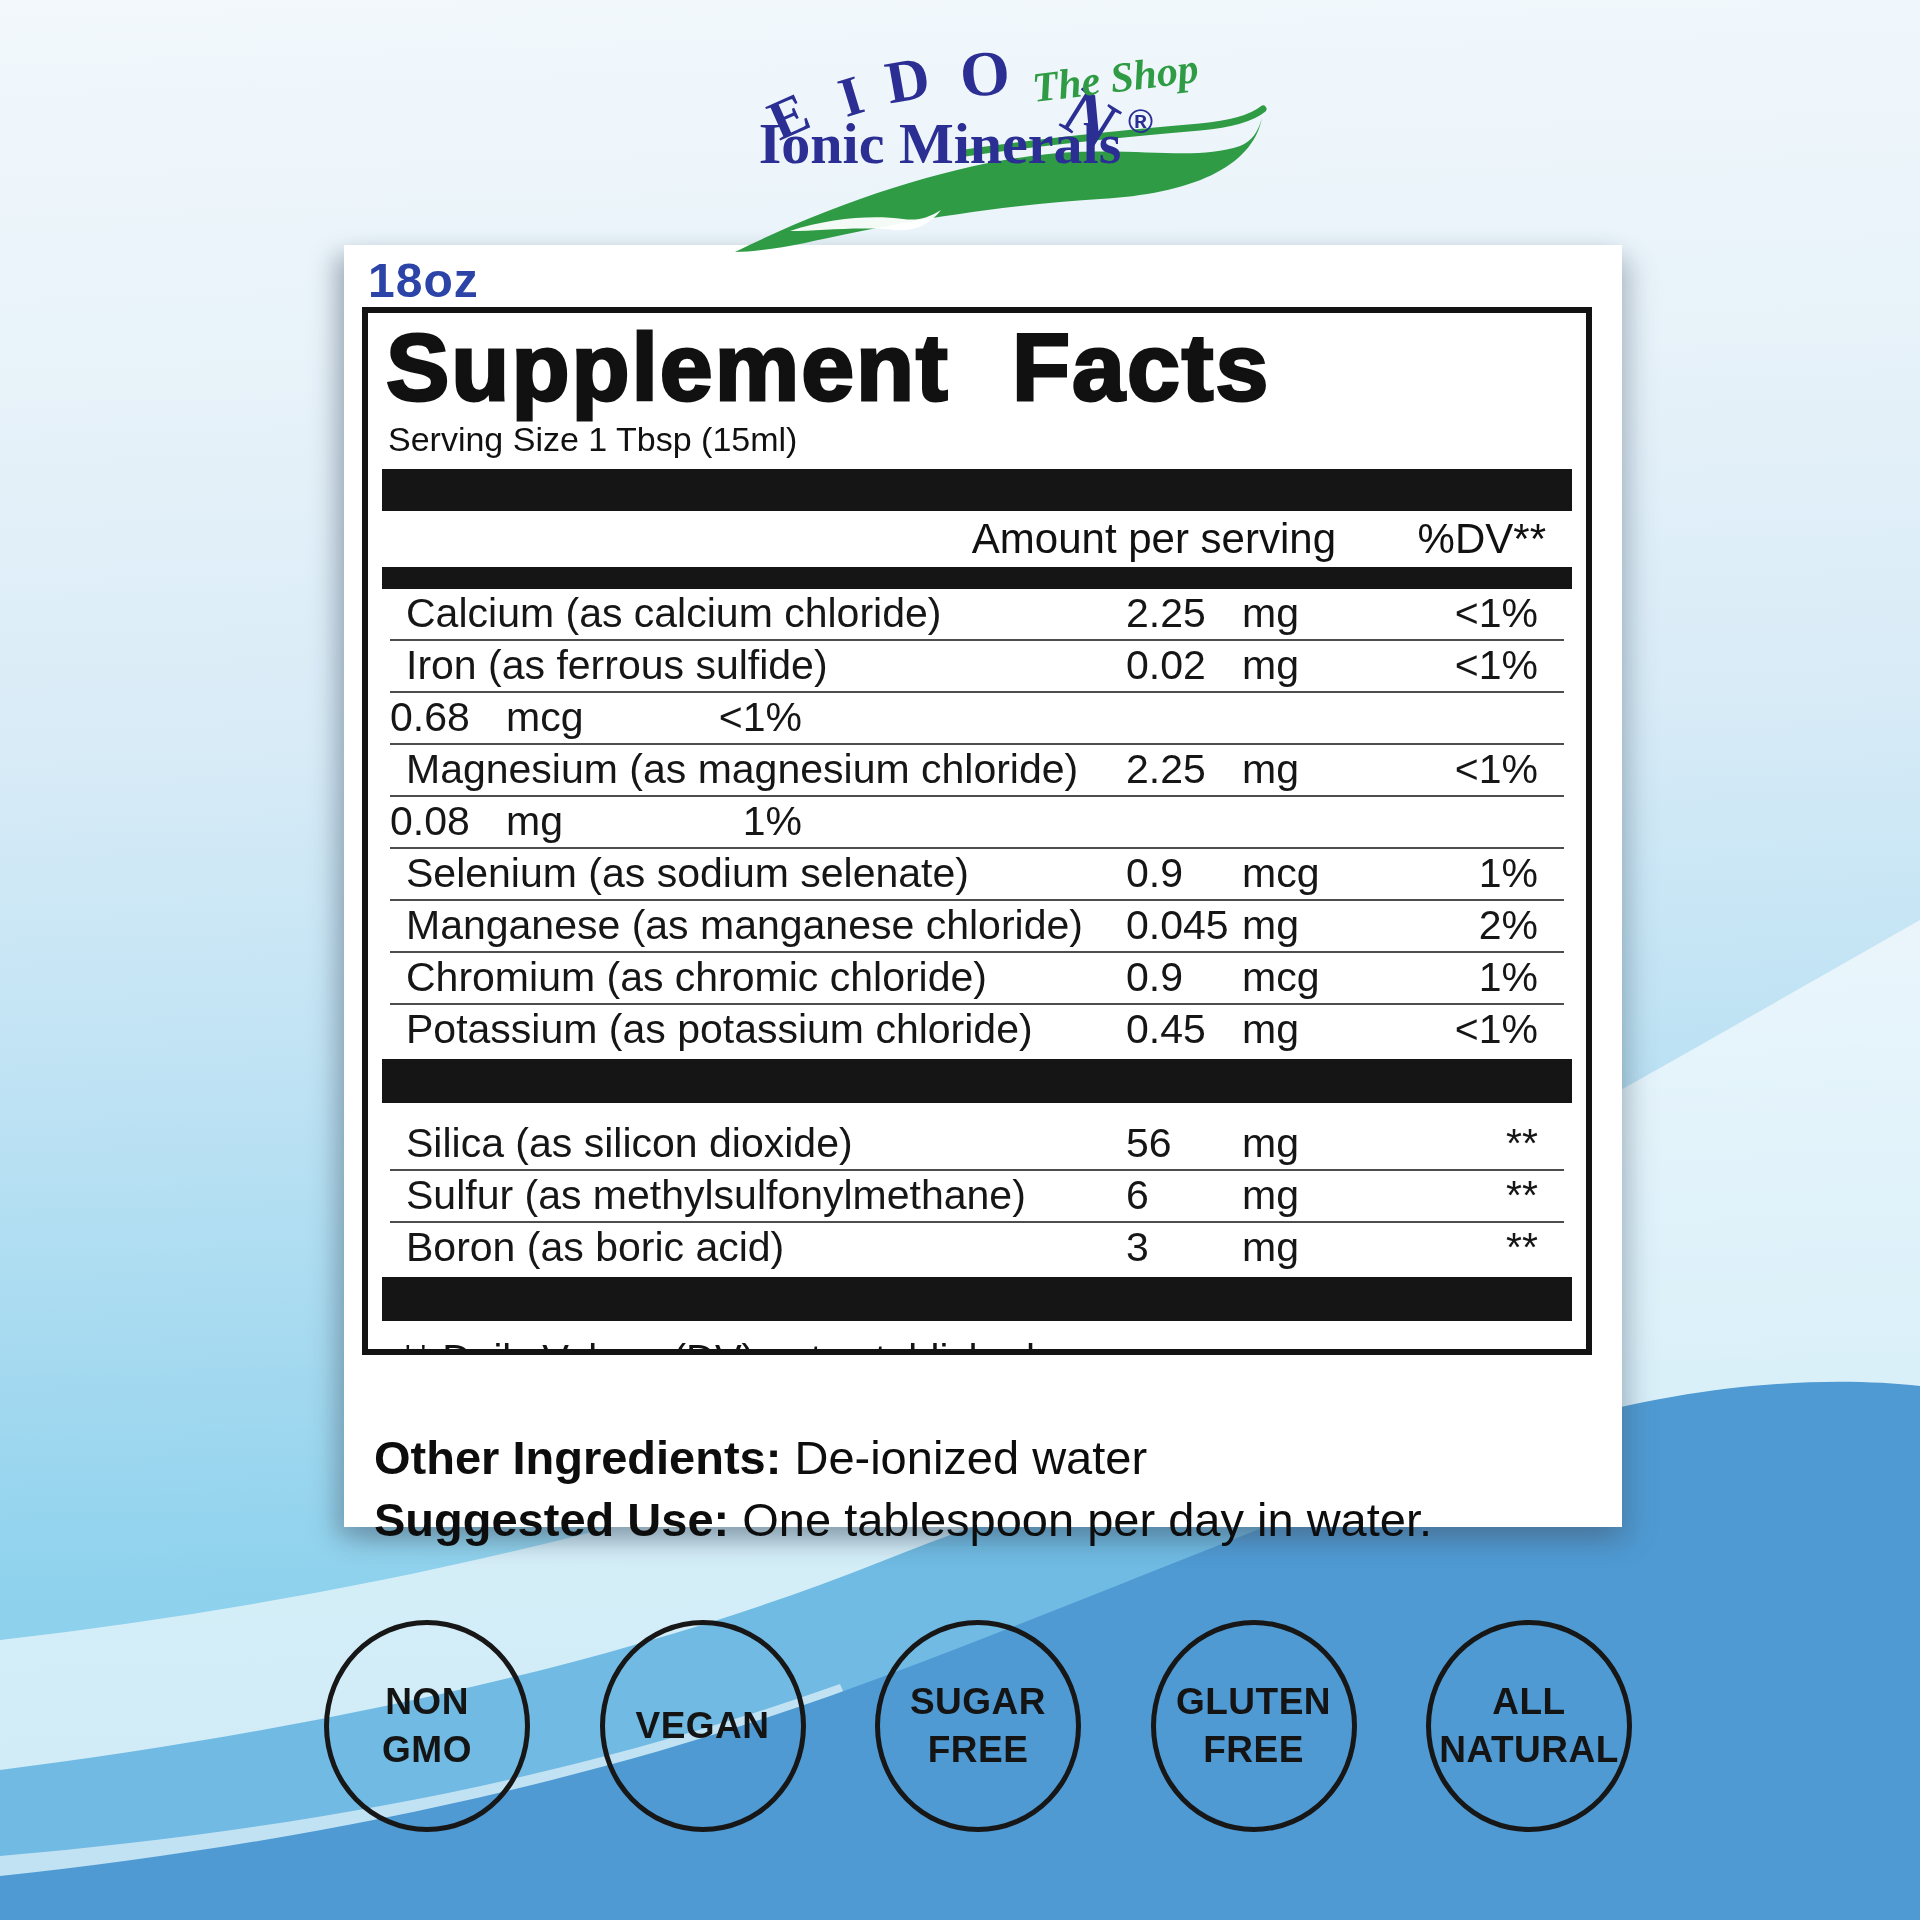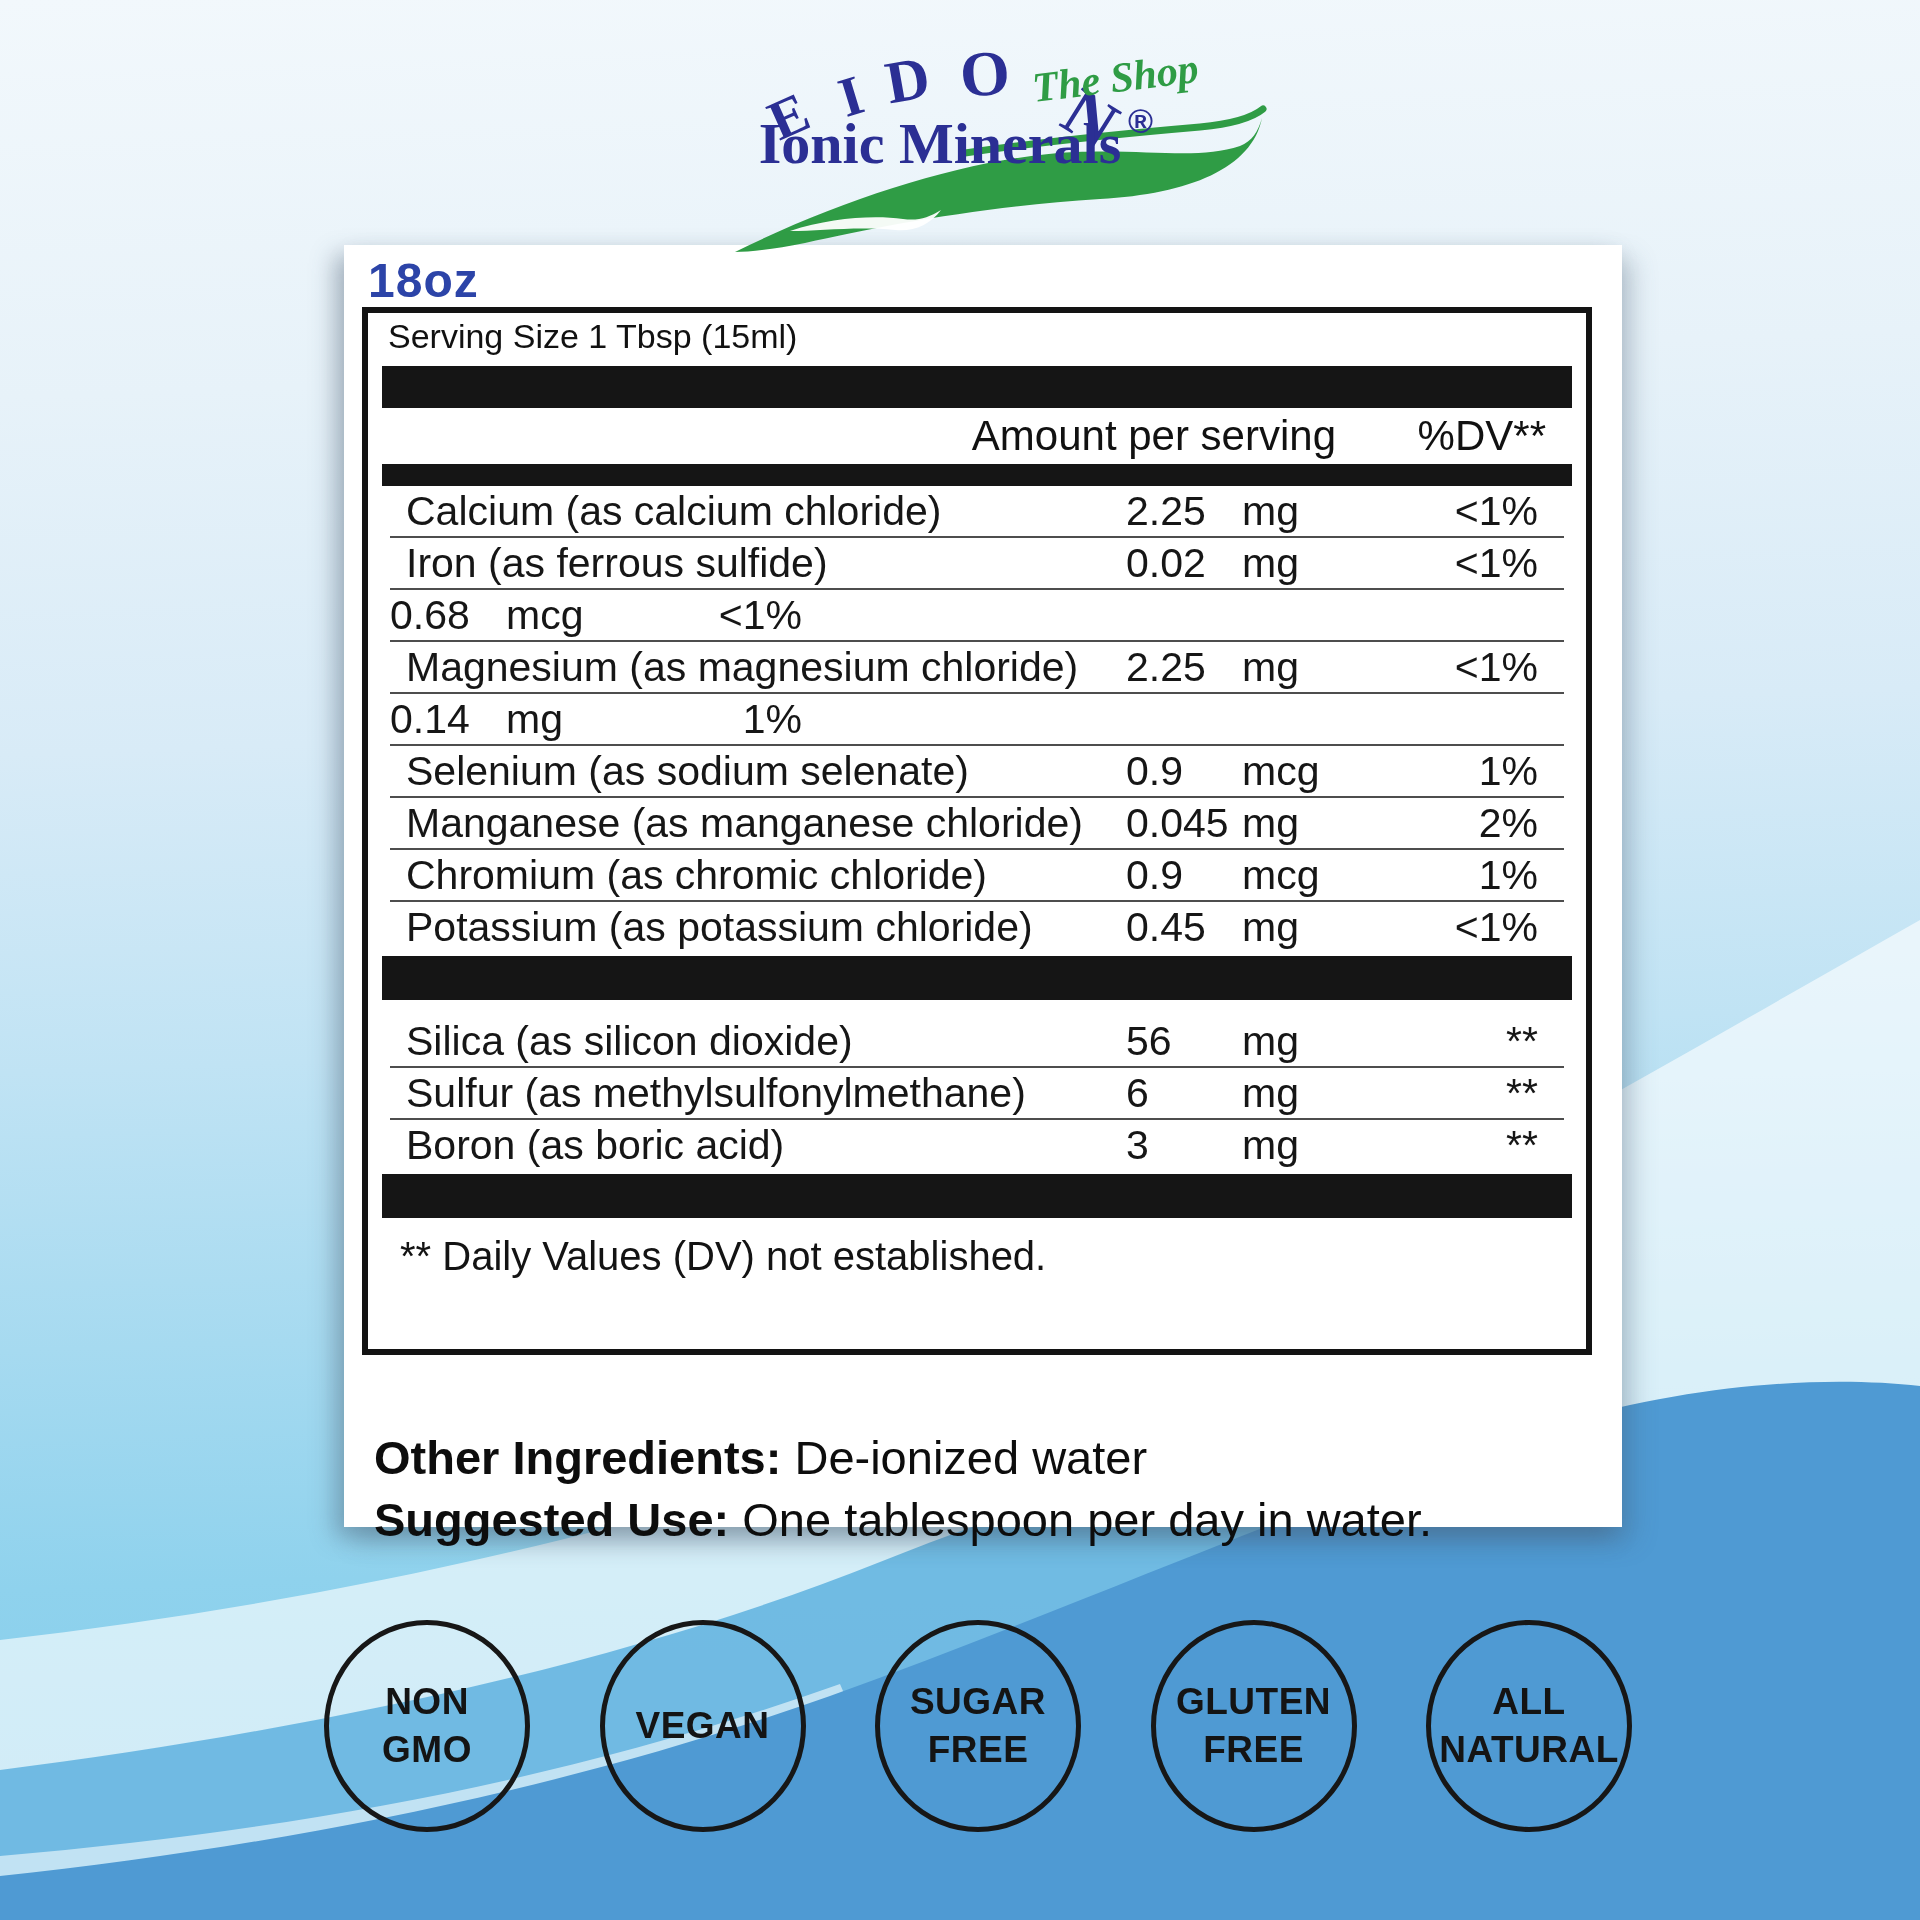--- a/index.html
+++ b/index.html
@@ -87,20 +87,21 @@
     <span class="logo-letter l-n">N</span>
     <span class="logo-letter l-reg">®</span>
     <span class="tagline">The Shop</span>
     <div class="logo-subtitle">Ionic Minerals</div>
   </header>
 
   <section class="panel">
     <div class="oz">18oz</div>
 
     <div class="facts-box">
+      <div class="facts-title">Supplement Facts</div>
       <div class="serving">Serving Size 1 Tbsp (15ml)</div>
 
       <div class="bar bar-thick"></div>
 
       <div class="hdr-row">
         <span class="hdr-amt">Amount per serving</span>
         <span class="hdr-dv">%DV**</span>
       </div>
 
       <div class="bar bar-med"></div>
@@ -128,21 +129,21 @@
           </div>
 
           <div class="t-row">
             <span class="c-name">Magnesium (as magnesium chloride)</span>
             <span class="c-amt">2.25</span>
             <span class="c-unit">mg</span>
             <span class="c-dv">&lt;1%</span>
           </div>
 
           <div class="t-row">
-            <span class="c-amt">0.14</span>
+            <span class="c-amt">0.08</span>
             <span class="c-unit">mg</span>
             <span class="c-dv">1%</span>
           </div>
 
           <div class="t-row">
             <span class="c-name">Selenium (as sodium selenate)</span>
             <span class="c-amt">0.9</span>
             <span class="c-unit">mcg</span>
             <span class="c-dv">1%</span>
           </div>

